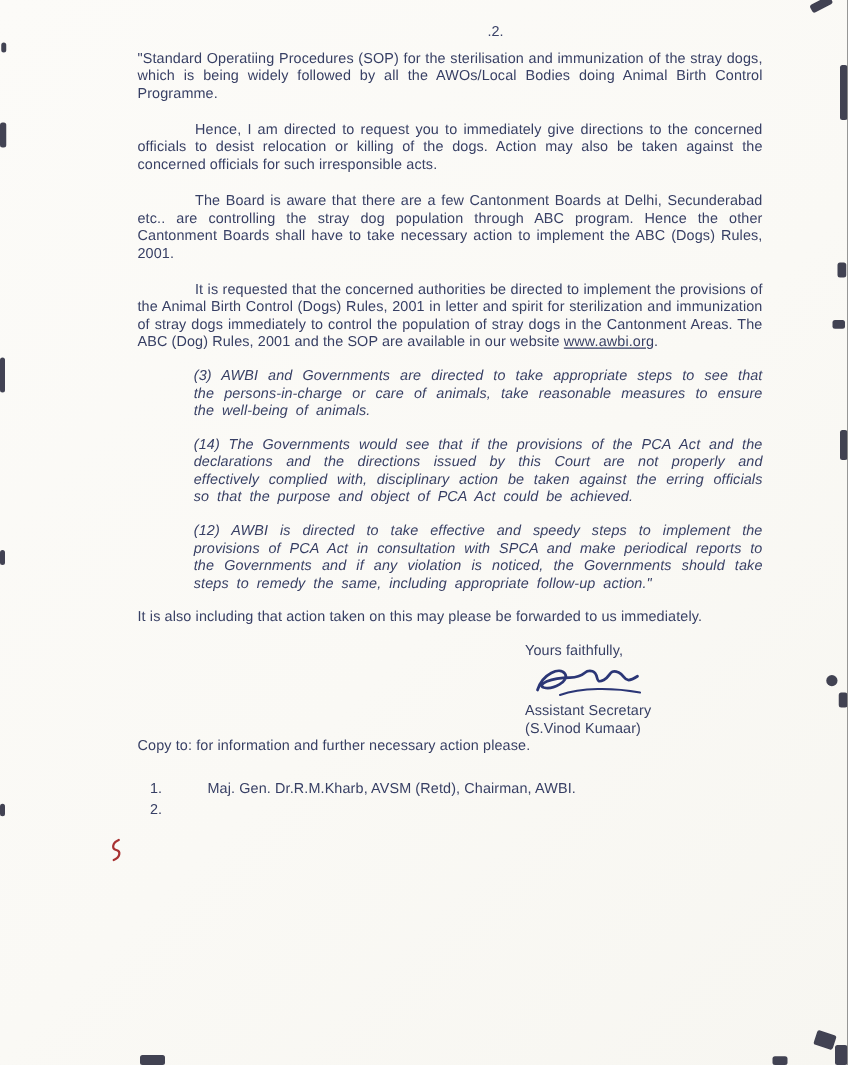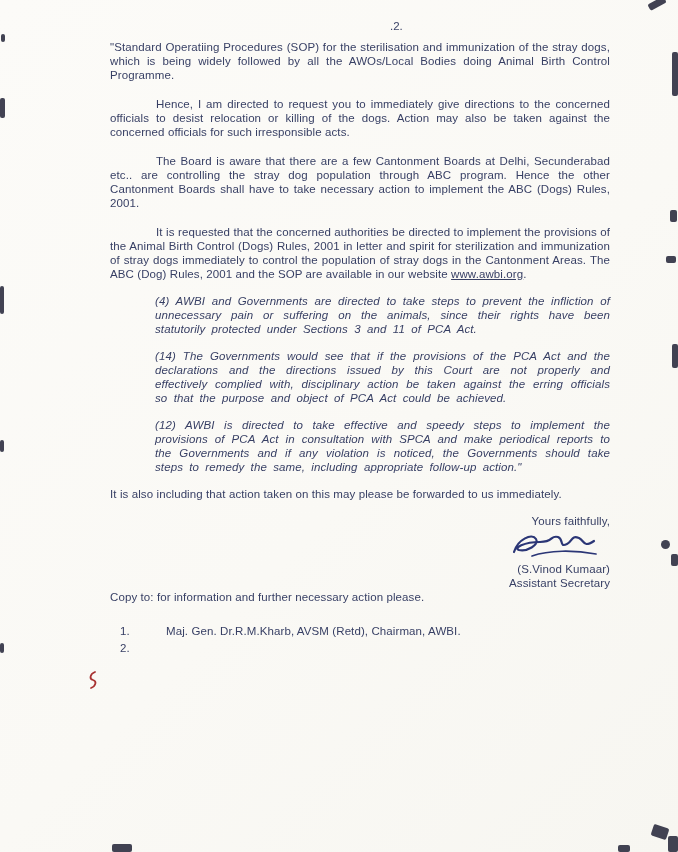--- a/index.html
+++ b/index.html
@@ -26,21 +26,21 @@
   p.ind2{text-indent:70px;}
   p.quote{
     margin:0 0 13px 45px;width:455px;
     font-style:italic;text-align:justify;
     word-spacing:3px;
   }
   .link{text-decoration:underline;cursor:pointer;}
   .closing{margin-top:2px;}
   .signoff{
     width:190px;margin:0 0 0 auto;
-    text-align:right;line-height:14px;
+    line-height:14px;
   }
   .sig-wrap{height:32px;margin:2px 10px 0 0;}
   .copy-section{line-height:14px;}
   .copy-list{margin:20px 0 0 10px;}
   .copy-item{display:flex;margin-bottom:3px;}
   .copy-item .num{width:46px;flex:0 0 46px;}
   
   .art{position:absolute;background:#181a2e;opacity:.82;border-radius:2px;}
   .art.round{border-radius:50%;}
   .redmark{position:absolute;left:86px;top:670px;}
@@ -51,36 +51,36 @@
 <div class="page">
 
   <div class="page-number">.2.</div>
 
   <div class="content">
     <p class="body">"Standard Operatiing Procedures (SOP) for the sterilisation and immunization of the stray dogs, which is being widely followed by all the AWOs/Local Bodies doing Animal Birth Control Programme.</p>
     <p class="body ind">Hence, I am directed to request you to immediately give directions to the concerned officials to desist relocation or killing of the dogs. Action may also be taken against the concerned officials for such irresponsible acts.</p>
     <p class="body ind">The Board is aware that there are a few Cantonment Boards at Delhi, Secunderabad etc.. are controlling the stray dog population through ABC program. Hence the other Cantonment Boards shall have to take necessary action to implement the ABC (Dogs) Rules, 2001.</p>
     <p class="body ind"><span>It is requested that the concerned authorities be directed to implement the provisions of the Animal Birth Control (Dogs) Rules, 2001 in letter and spirit for sterilization and immunization of stray dogs immediately to control the population of stray dogs in the Cantonment Areas. The ABC (Dog) Rules, 2001 and the SOP are available in our website </span><span class="link">www.awbi.org</span><span>.</span></p>
 
-    <p class="quote">(4) AWBI and Governments are directed to take steps to prevent the infliction of unnecessary pain or suffering on the animals, since their rights have been statutorily protected under Sections 3 and 11 of PCA Act.</p>
+    <p class="quote">(3) AWBI and Governments are directed to take appropriate steps to see that the persons-in-charge or care of animals, take reasonable measures to ensure the well-being of animals.</p>
     <p class="quote">(14) The Governments would see that if the provisions of the PCA Act and the declarations and the directions issued by this Court are not properly and effectively complied with, disciplinary action be taken against the erring officials so that the purpose and object of PCA Act could be achieved.</p>
     <p class="quote">(12) AWBI is directed to take effective and speedy steps to implement the provisions of PCA Act in consultation with SPCA and make periodical reports to the Governments and if any violation is noticed, the Governments should take steps to remedy the same, including appropriate follow-up action."</p>
 
     <p class="body closing">It is also including that action taken on this may please be forwarded to us immediately.</p>
 
     <div class="signoff">
       <div>Yours faithfully,</div>
       <div class="sig-wrap">
         <svg width="96" height="32" viewBox="0 0 96 32" aria-hidden="true">
           <path d="M10 22 C 14 9, 28 3, 32 9 C 36 15, 22 22, 15 20 C 9 18, 20 12, 36 12 C 50 12, 46 5, 54 7 C 60 9, 55 18, 63 14 C 69 11, 67 5, 75 8 C 81 11, 79 18, 90 11" fill="none" stroke="#2b3676" stroke-width="2.2" stroke-linecap="round"></path>
           <path d="M28 26 C 45 20, 70 20, 92 24" fill="none" stroke="#2b3676" stroke-width="1.7" stroke-linecap="round"></path>
         </svg>
       </div>
+      <div>Assistant Secretary</div>
       <div>(S.Vinod Kumaar)</div>
-      <div>Assistant Secretary</div>
     </div>
 
     <div class="copy-section">
       <div>Copy to: for information and further necessary action please.</div>
       <div class="copy-list">
         <div class="copy-item">
           <span class="num">1.</span>
           <span>Maj. Gen. Dr.R.M.Kharb, AVSM (Retd), Chairman, AWBI.</span>
         </div>
         <div class="copy-item">

